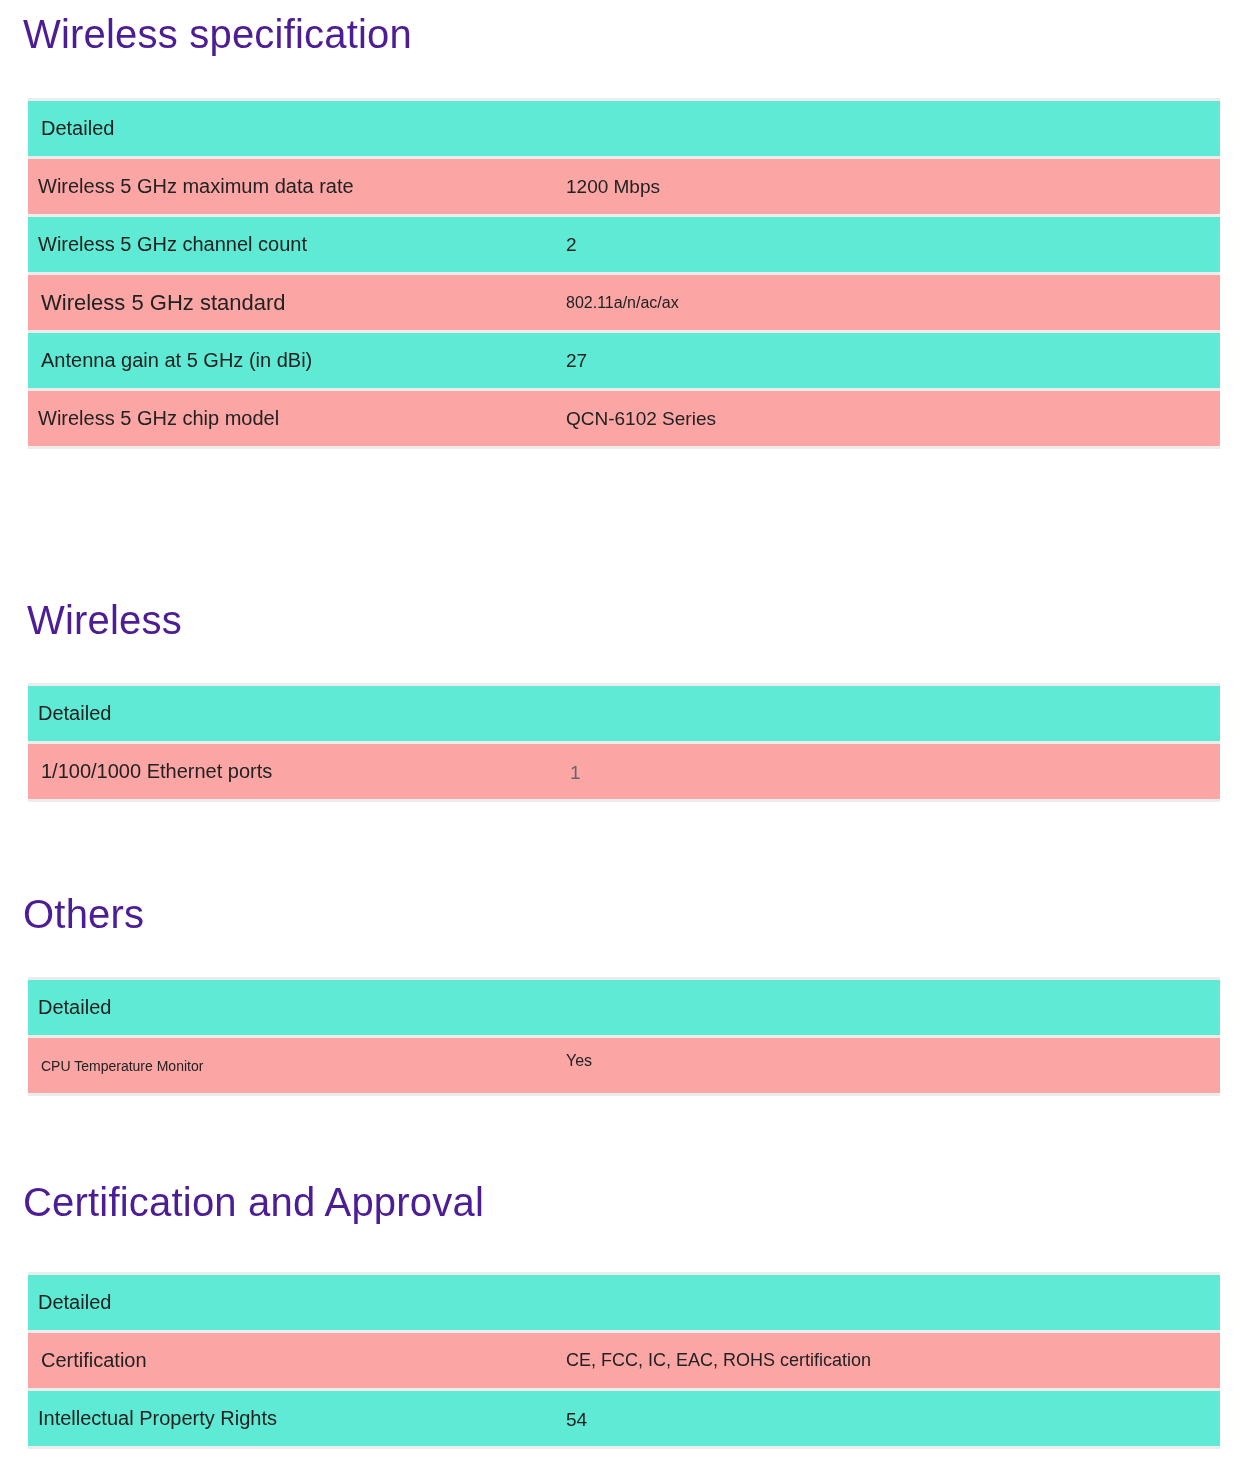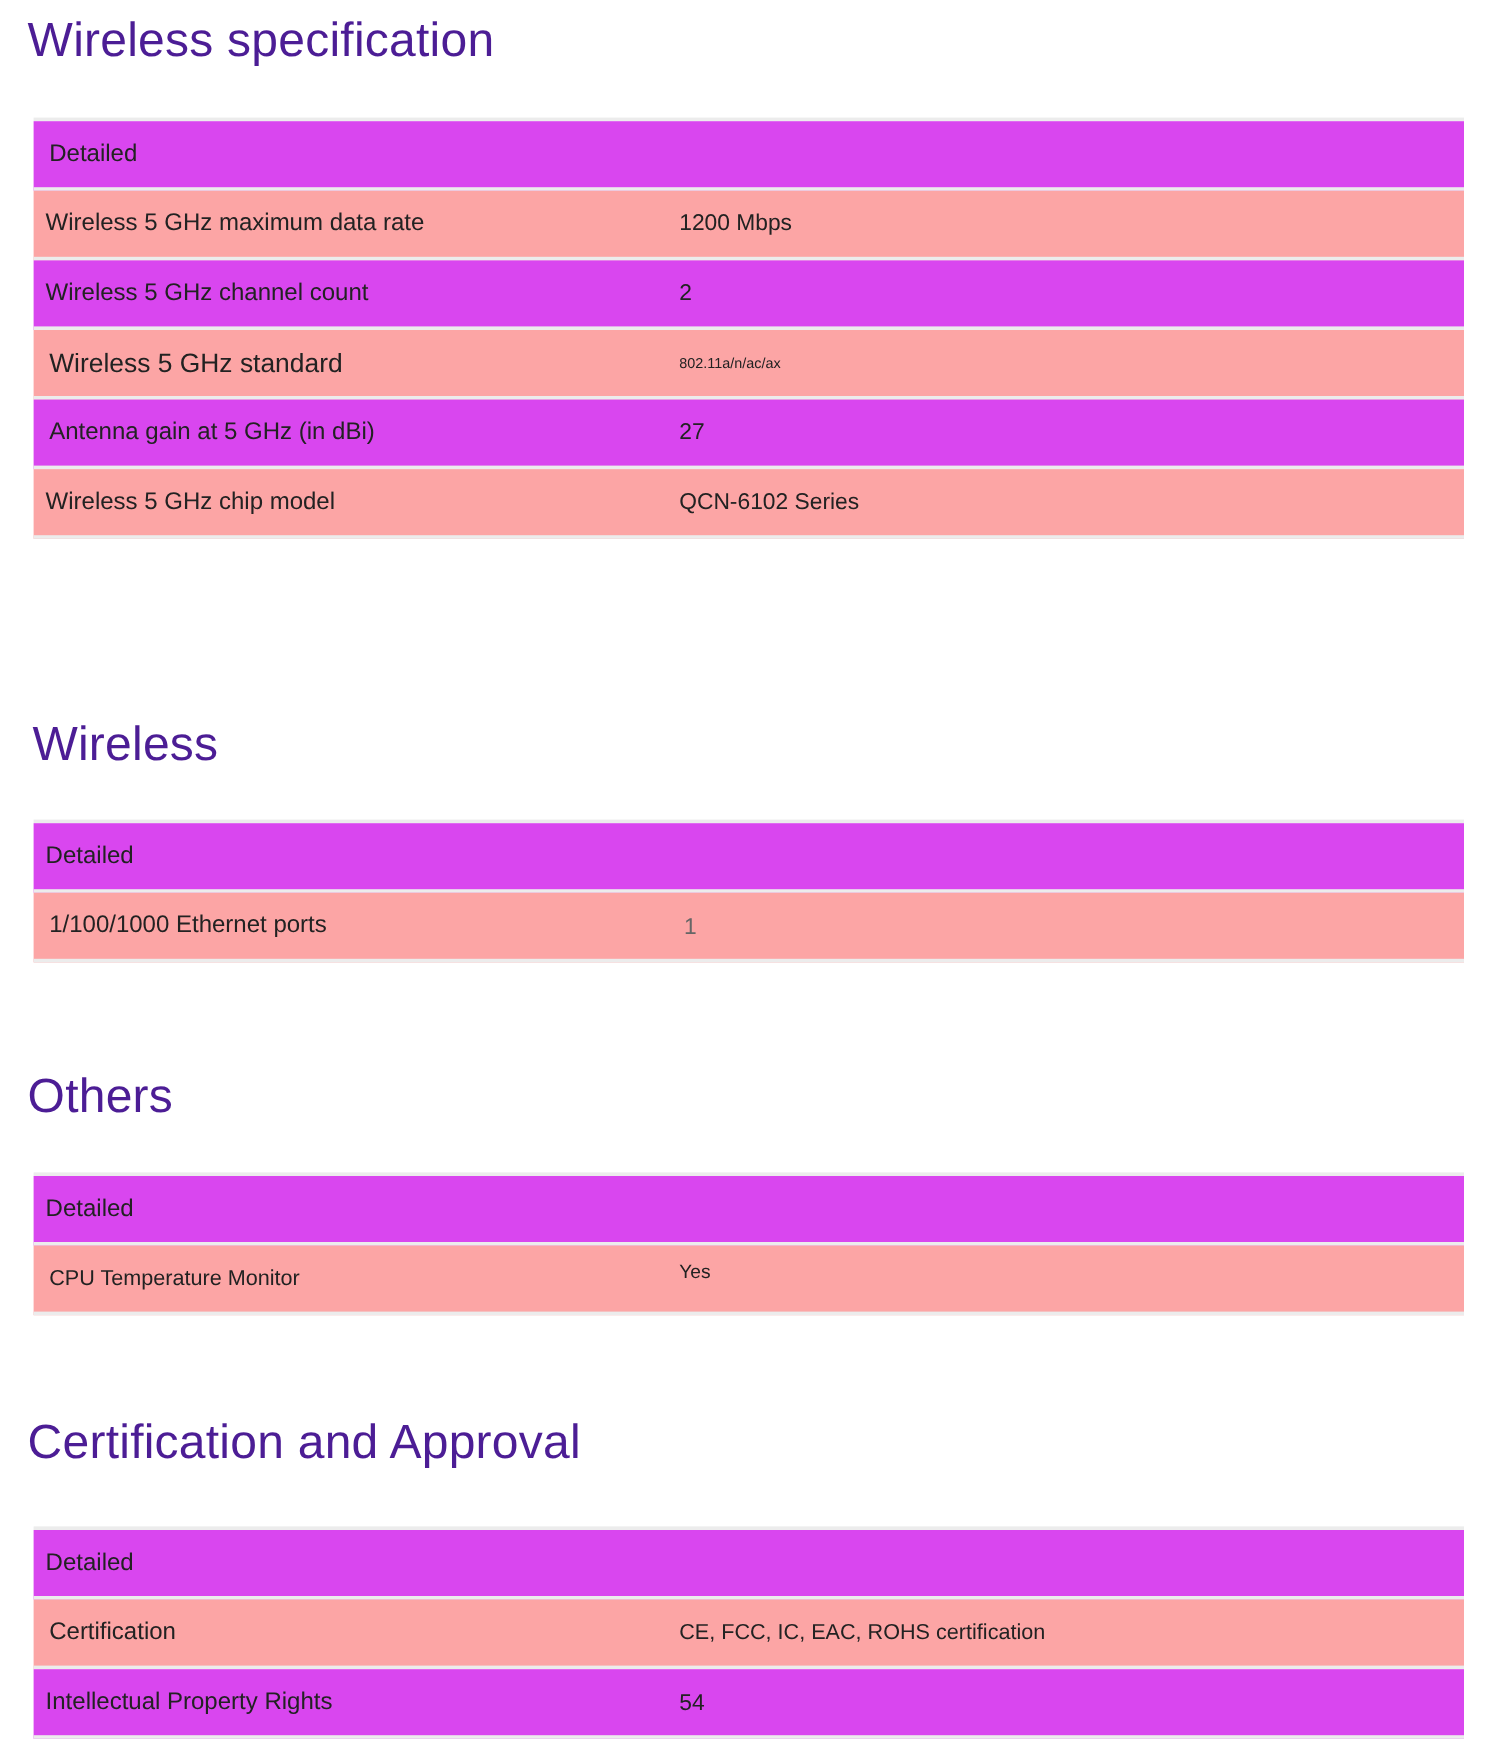--- a/index.html
+++ b/index.html
@@ -35,21 +35,21 @@
       left: 28px;
       width: 1192px;
       border-top: 3px solid #ececec;
     }
     .spec-row {
       height: 55px;
       border-bottom: 3px solid #ececec;
       display: flex;
       align-items: center;
       position: relative;
-      background: #d946ef;
+      background: #5eead4;
     }
     .spec-row.shaded {
       background: #fca5a5;
     }
     .spec-label {
       position: absolute;
       left: 10px;
       font-size: 20px;
       color: #222222;
       white-space: nowrap;
@@ -77,21 +77,21 @@
     <div class="spec-row shaded">
       <span class="spec-label">Wireless 5 GHz maximum data rate</span>
       <span class="spec-value">1200 Mbps</span>
     </div>
     <div class="spec-row">
       <span class="spec-label">Wireless 5 GHz channel count</span>
       <span class="spec-value">2</span>
     </div>
     <div class="spec-row shaded">
       <span class="spec-label" style="left:13px;font-size:22px;">Wireless 5 GHz standard</span>
-      <span class="spec-value" style="font-size:12px;">802.11a/n/ac/ax</span>
+      <span class="spec-value" style="font-size:16px;">802.11a/n/ac/ax</span>
     </div>
     <div class="spec-row">
       <span class="spec-label" style="left:13px;">Antenna gain at 5 GHz (in dBi)</span>
       <span class="spec-value">27</span>
     </div>
     <div class="spec-row shaded">
       <span class="spec-label">Wireless 5 GHz chip model</span>
       <span class="spec-value">QCN-6102 Series</span>
     </div>
   </div>
@@ -110,21 +110,21 @@
   </div>
 </div>
 
 <div class="section" style="top:0;">
   <h2 class="section-title" style="top:892px;">Others</h2>
   <div class="spec-table" style="top:977px;">
     <div class="spec-row spec-header">
       <span class="spec-label">Detailed</span>
     </div>
     <div class="spec-row shaded">
-      <span class="spec-label" style="left:13px;font-size:18px;">CPU Temperature Monitor</span>
+      <span class="spec-label" style="left:13px;font-size:14px;">CPU Temperature Monitor</span>
       <span class="spec-value" style="font-size:16px;top:14px;">Yes</span>
     </div>
   </div>
 </div>
 
 <div class="section" style="top:0;">
   <h2 class="section-title" style="top:1180px;">Certification and Approval</h2>
   <div class="spec-table" style="top:1272px;">
     <div class="spec-row spec-header">
       <span class="spec-label">Detailed</span>

